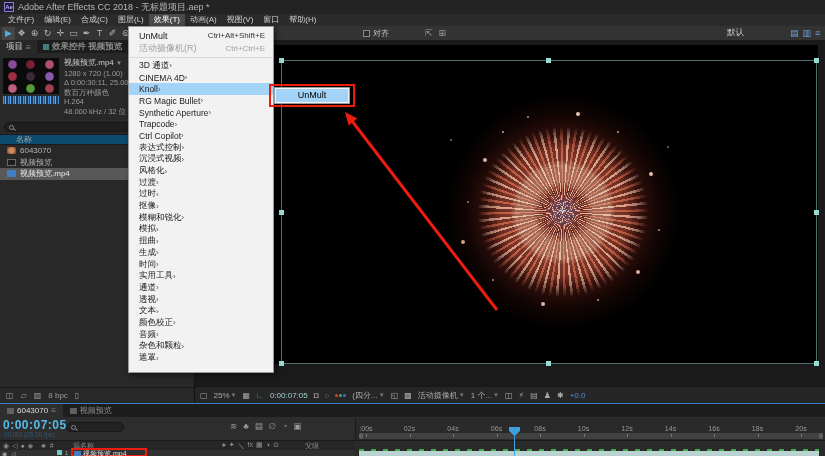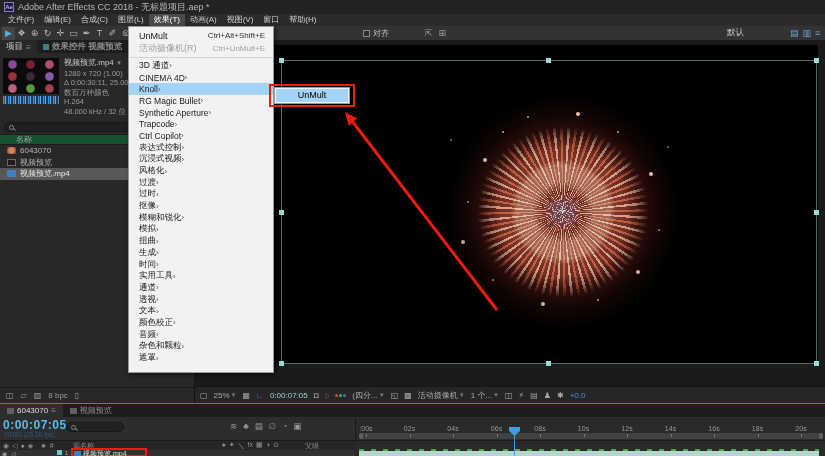--- a/index.html
+++ b/index.html
@@ -38,21 +38,21 @@
   .pv-thumb { width:56px; height:36px; background:#0b0b0b; display:grid; grid-template-columns:repeat(3,1fr); align-items:center; justify-items:center; }
   .pv-dot { width:9px; height:9px; border-radius:50%; }
   .pv-wave { width:56px; height:8px; margin-top:2px; background:#16304a; background-image:repeating-linear-gradient(90deg,#4a8fd0 0 1px,#27537f 1px 2px,#63a8e8 2px 3px,#1c3a5c 3px 5px); }
   .pv-info { font-size:7.5px; color:#9a9a9a; line-height:9.5px; white-space:nowrap; overflow:hidden; }
   .pv-name { font-size:8px; color:#cccccc; }
   .pv-name .caret { color:#888; font-size:6px; }
   .psearch { height:14px; padding:2px 4px; }
   .searchbox { width:130px; height:10px; background:#1f1f1f; border:1px solid #171717; border-radius:5px; display:flex; align-items:center; padding-left:4px; }
   .mag { width:5px; height:5px; border:1px solid #858585; border-radius:50%; position:relative; }
   .mag::after { content:''; position:absolute; width:3px; height:1px; background:#858585; transform:rotate(45deg); right:-3px; bottom:-1px; }
-  .plist-header { height:11px; background:#14532d; border-top:1px solid #1c1c1c; border-bottom:1px solid #1c1c1c; font-size:8px; color:#a5a5a5; padding-left:16px; line-height:10px; }
+  .plist-header { height:11px; background:#0c4a6e; border-top:1px solid #1c1c1c; border-bottom:1px solid #1c1c1c; font-size:8px; color:#a5a5a5; padding-left:16px; line-height:10px; }
   .prow { height:11.5px; display:flex; align-items:center; gap:4px; padding-left:7px; font-size:8px; color:#b5b5b5; }
   .prow.selected { background:#585858; color:#eaeaea; }
   .ficon { width:9px; height:7px; flex:0 0 auto; }
   .ficon.comp { background:#1d1d1d; border:1px solid #6a6a6a; }
   .ficon.image { background:linear-gradient(135deg,#8fb0c8 0 50%,#50708c 50% 100%); }
   .ficon.video { background:#3f7fbf; }
   .ficon.thumb { background:radial-gradient(circle at 50% 50%, #d08a5a 0 40%, #5a2a22 100%); }
   .pfooter { position:absolute; left:0; bottom:0; width:100%; height:16px; border-top:1px solid #1a1a1a; background:#282828; display:flex; align-items:center; gap:7px; padding-left:6px; font-size:8px; color:#9a9a9a; }
 
   
@@ -417,21 +417,21 @@
 <div class="red-box layer"></div>
 
 <div class="dropdown">
   <div id="dd-top">
       <div class="dd-item">
         <span>UnMult</span>
         <span class="sc">Ctrl+Alt+Shift+E</span>
       </div>
       <div class="dd-item disabled">
         <span>活动摄像机(R)</span>
-        <span class="sc">Ctrl+UnMult+E</span>
+        <span class="sc">Ctrl+Ctrl+E</span>
       </div>
     </div>
   <div class="dd-sep"></div>
   <div id="dd-cats">
       <div class="dd-cat">
         <span>3D 通道</span>
         <span class="arr">›</span>
       </div>
       <div class="dd-cat">
         <span>CINEMA 4D</span>

